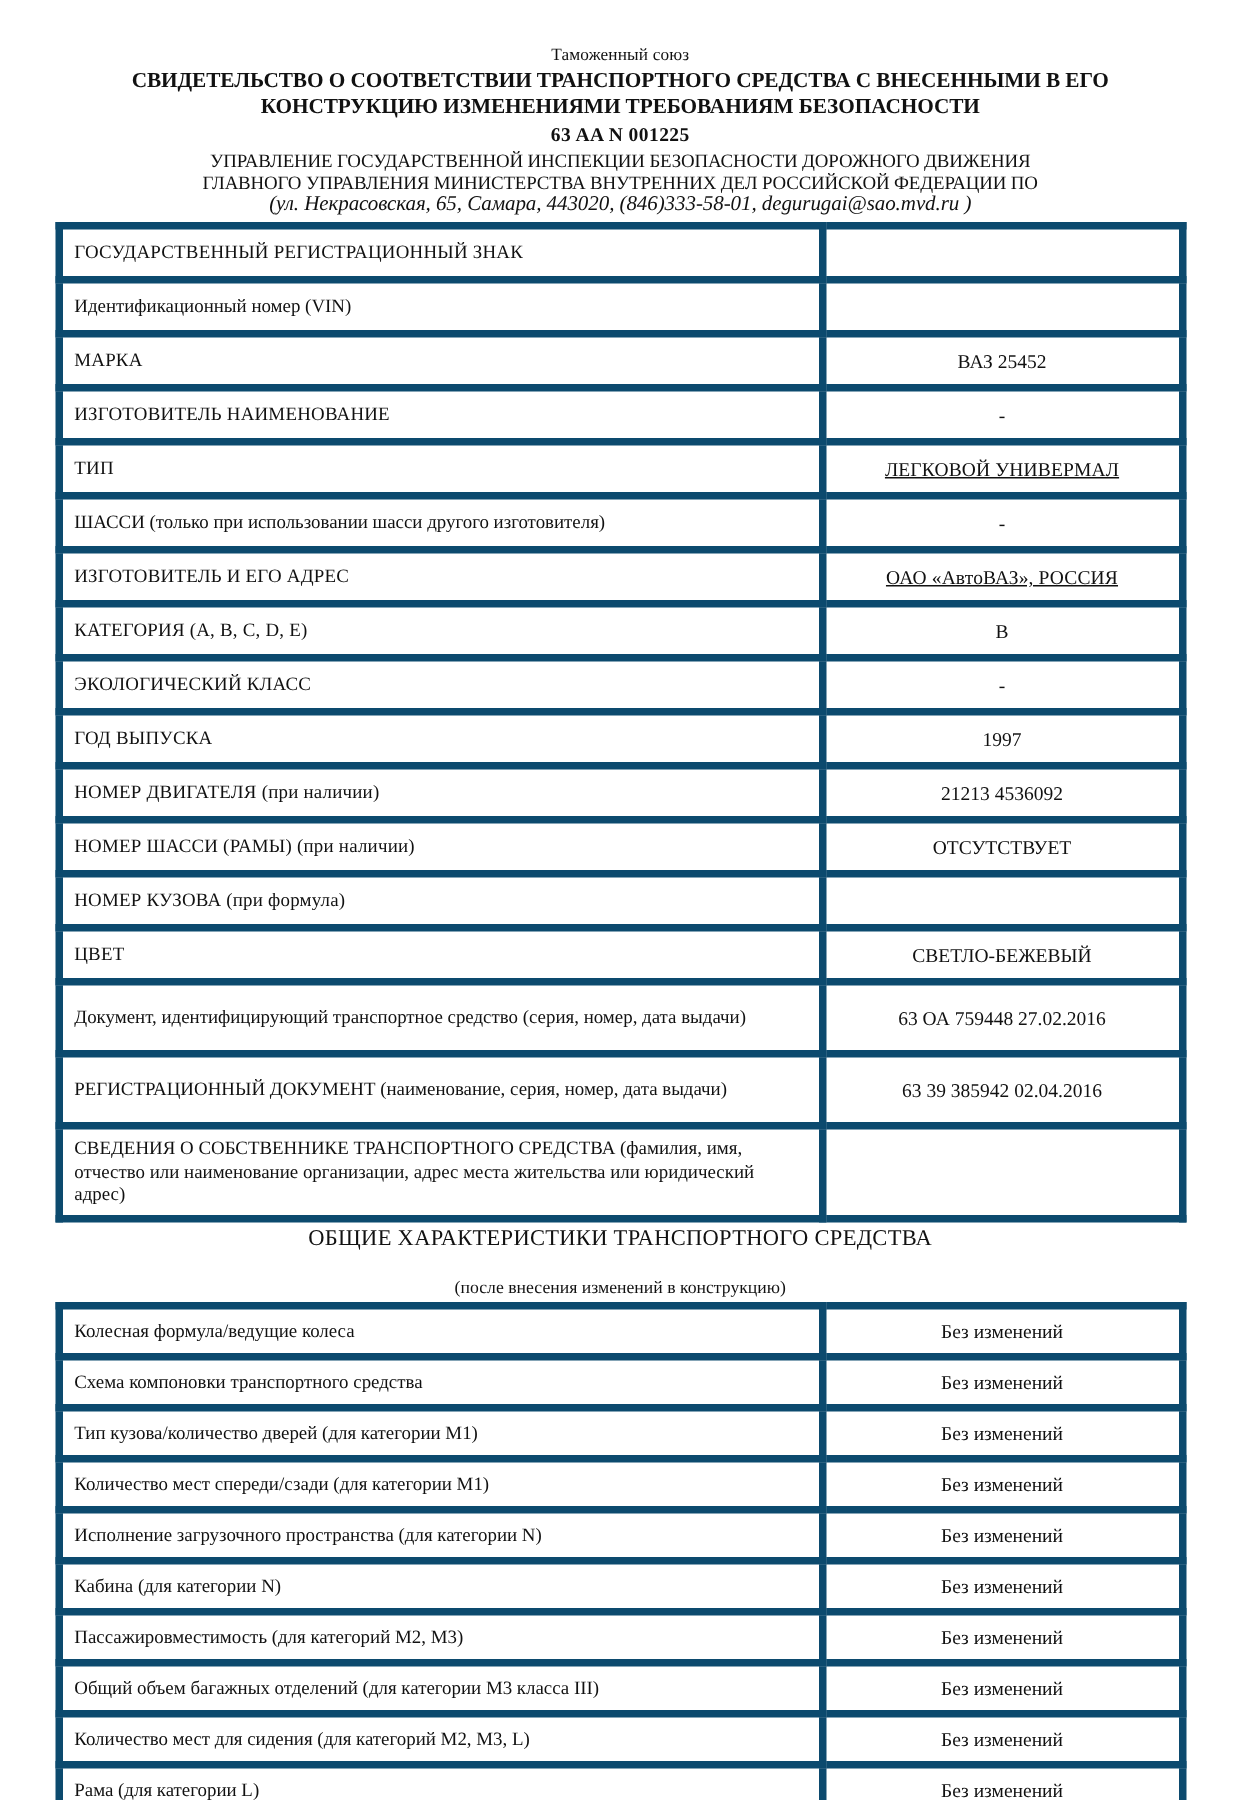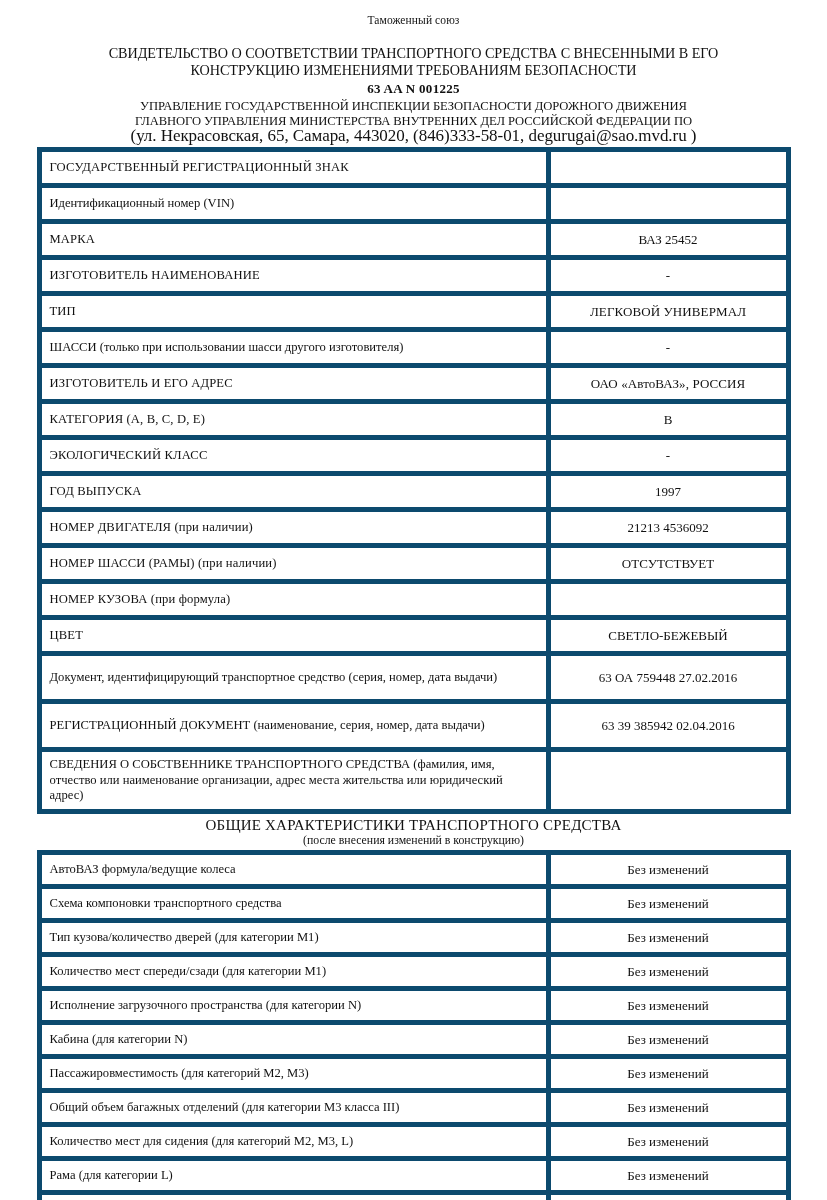--- a/index.html
+++ b/index.html
@@ -14,61 +14,62 @@
     font-family: "Liberation Serif", "DejaVu Serif", serif;
     color: #111111;
     position: relative;
     overflow: hidden;
   }
 
   .page {
     width: 827px;
     height: 1200px;
     box-sizing: border-box;
-    padding: 0;
+    padding: 17px;
     position: relative;
   }
 
   
   .header {
     width: 707px;
     margin: 0 auto;
     padding-top: 13px;
     text-align: center;
   }
   .customs-union {
     font-size: 11.5px;
     line-height: 14px;
     letter-spacing: 0.1px;
   }
   .doc-title {
     font-size: 14.2px;
-    font-weight: normal;
+    font-weight: bold;
     line-height: 16.5px;
     letter-spacing: -0.05px;
-    margin-top: 18px;
+    margin-top: 2px;
   }
   .doc-number {
     font-size: 13px;
     font-weight: bold;
     line-height: 17px;
     margin-top: 2px;
     letter-spacing: 0.3px;
   }
   .authority {
     font-size: 12.6px;
     line-height: 14.6px;
     margin-top: 2px;
     letter-spacing: -0.1px;
   }
   .address-line {
-    font-size: 17px;
+    font-size: 14px;
     line-height: 14px;
     margin-top: 1px;
     letter-spacing: -0.05px;
+    font-style: italic;
   }
 
   
   .doc-table {
     width: 707px;
     margin: 0 auto;
     border-collapse: collapse;
     table-layout: fixed;
   }
   .doc-table.first {
@@ -103,21 +104,21 @@
   .lab-small {
     font-size: 12.3px;
     line-height: 15.5px;
   }
   .lab-note {
     font-size: 11.6px;
   }
 
   
   .val-normal { font-size: 13.2px; }
-  .val-small  { font-size: 11.4px; letter-spacing: 0.1px; }
+  .val-small  { font-size: 11.4px; letter-spacing: 0.1px; text-decoration: underline; }
   .val-large  { font-size: 14.2px; }
   .val-dash   { font-size: 13px; }
   .val-sect2  { font-size: 13.1px; }
 
   
   .r-std { height: 36px; }
   .r-tall { height: 48px; }
   .r-xtall { height: 62px; }
   .r-sect2 { height: 34px; }
 
@@ -129,21 +130,21 @@
     padding-top: 3px;
   }
   .section2-title {
     font-size: 15px;
     line-height: 16px;
     letter-spacing: 0.2px;
   }
   .section2-sub {
     font-size: 11.8px;
     line-height: 14px;
-    margin-top: 0px;
+    margin-top: 17px;
   }
   .doc-table.second {
     margin-top: 3px;
   }
 </style>
 </head>
 <body>
 
 <div class="page">
 
@@ -235,21 +236,21 @@
   </table>
 
   <div class="section2-head">
     <div class="section2-title">ОБЩИЕ ХАРАКТЕРИСТИКИ ТРАНСПОРТНОГО СРЕДСТВА</div>
     <div class="section2-sub">(после внесения изменений в конструкцию)</div>
   </div>
 
   <table class="doc-table second">
     <tbody>
       <tr class="r-sect2">
-        <td class="label lab-small">АвтоВАЗ формула/ведущие колеса</td>
+        <td class="label lab-small">Колесная формула/ведущие колеса</td>
         <td class="value val-sect2">Без изменений</td>
       </tr>
       <tr class="r-sect2">
         <td class="label lab-small">Схема компоновки транспортного средства</td>
         <td class="value val-sect2">Без изменений</td>
       </tr>
       <tr class="r-sect2">
         <td class="label lab-small">Тип кузова/количество дверей (для категории M1)</td>
         <td class="value val-sect2">Без изменений</td>
       </tr>

